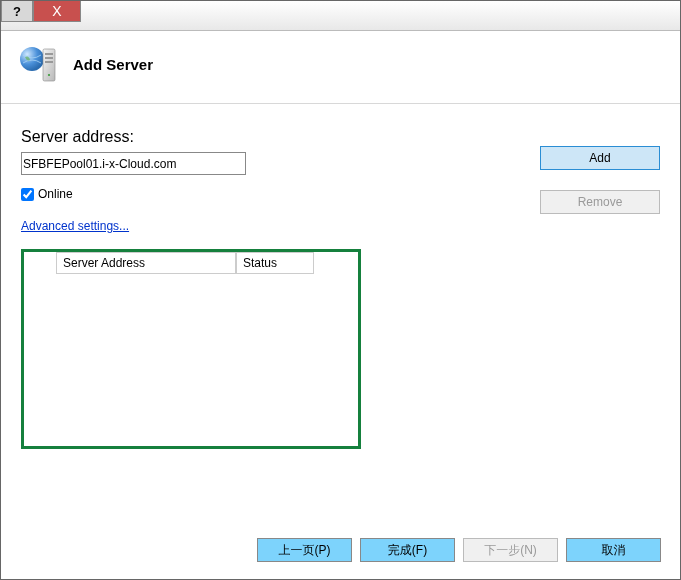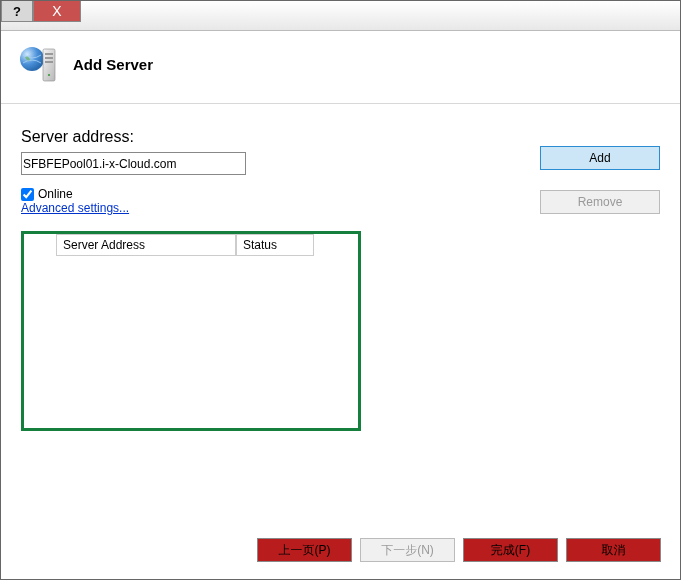--- a/index.html
+++ b/index.html
@@ -119,32 +119,33 @@
       gap: 4px;
       margin-top: 12px;
       font-size: 12px;
     }
     .checkbox-row input {
       width: 13px;
       height: 13px;
     }
     .link-adv {
       display: inline-block;
+      margin-top: 18px;
       color: #0033cc;
       text-decoration: underline;
       font-size: 12px;
       cursor: pointer;
     }
     .btn {
       width: 120px;
       height: 24px;
       font-size: 12px;
       font-family: inherit;
       border: 1px solid #888;
-      background: #b91c1c;
+      background: #7dd3fc;
       cursor: pointer;
     }
     .btn-add {
       background: #cde6f7;
       border: 1px solid #2a8dd4;
     }
     .btn:disabled {
       color: #9a9a9a;
       border-color: #bbb;
       background: #f0f0f0;
@@ -240,16 +241,16 @@
 
     <div class="right-col">
       <button class="btn btn-add">Add</button>
       <button class="btn" disabled="">Remove</button>
     </div>
   </div>
 </div>
 
 <div class="footer">
   <button class="btn">上一页(P)</button>
+  <button class="btn">完成(F)</button>
   <button class="btn" disabled="">下一步(N)</button>
-  <button class="btn">完成(F)</button>
   <button class="btn">取消</button>
 </div>
 
 </body></html>

